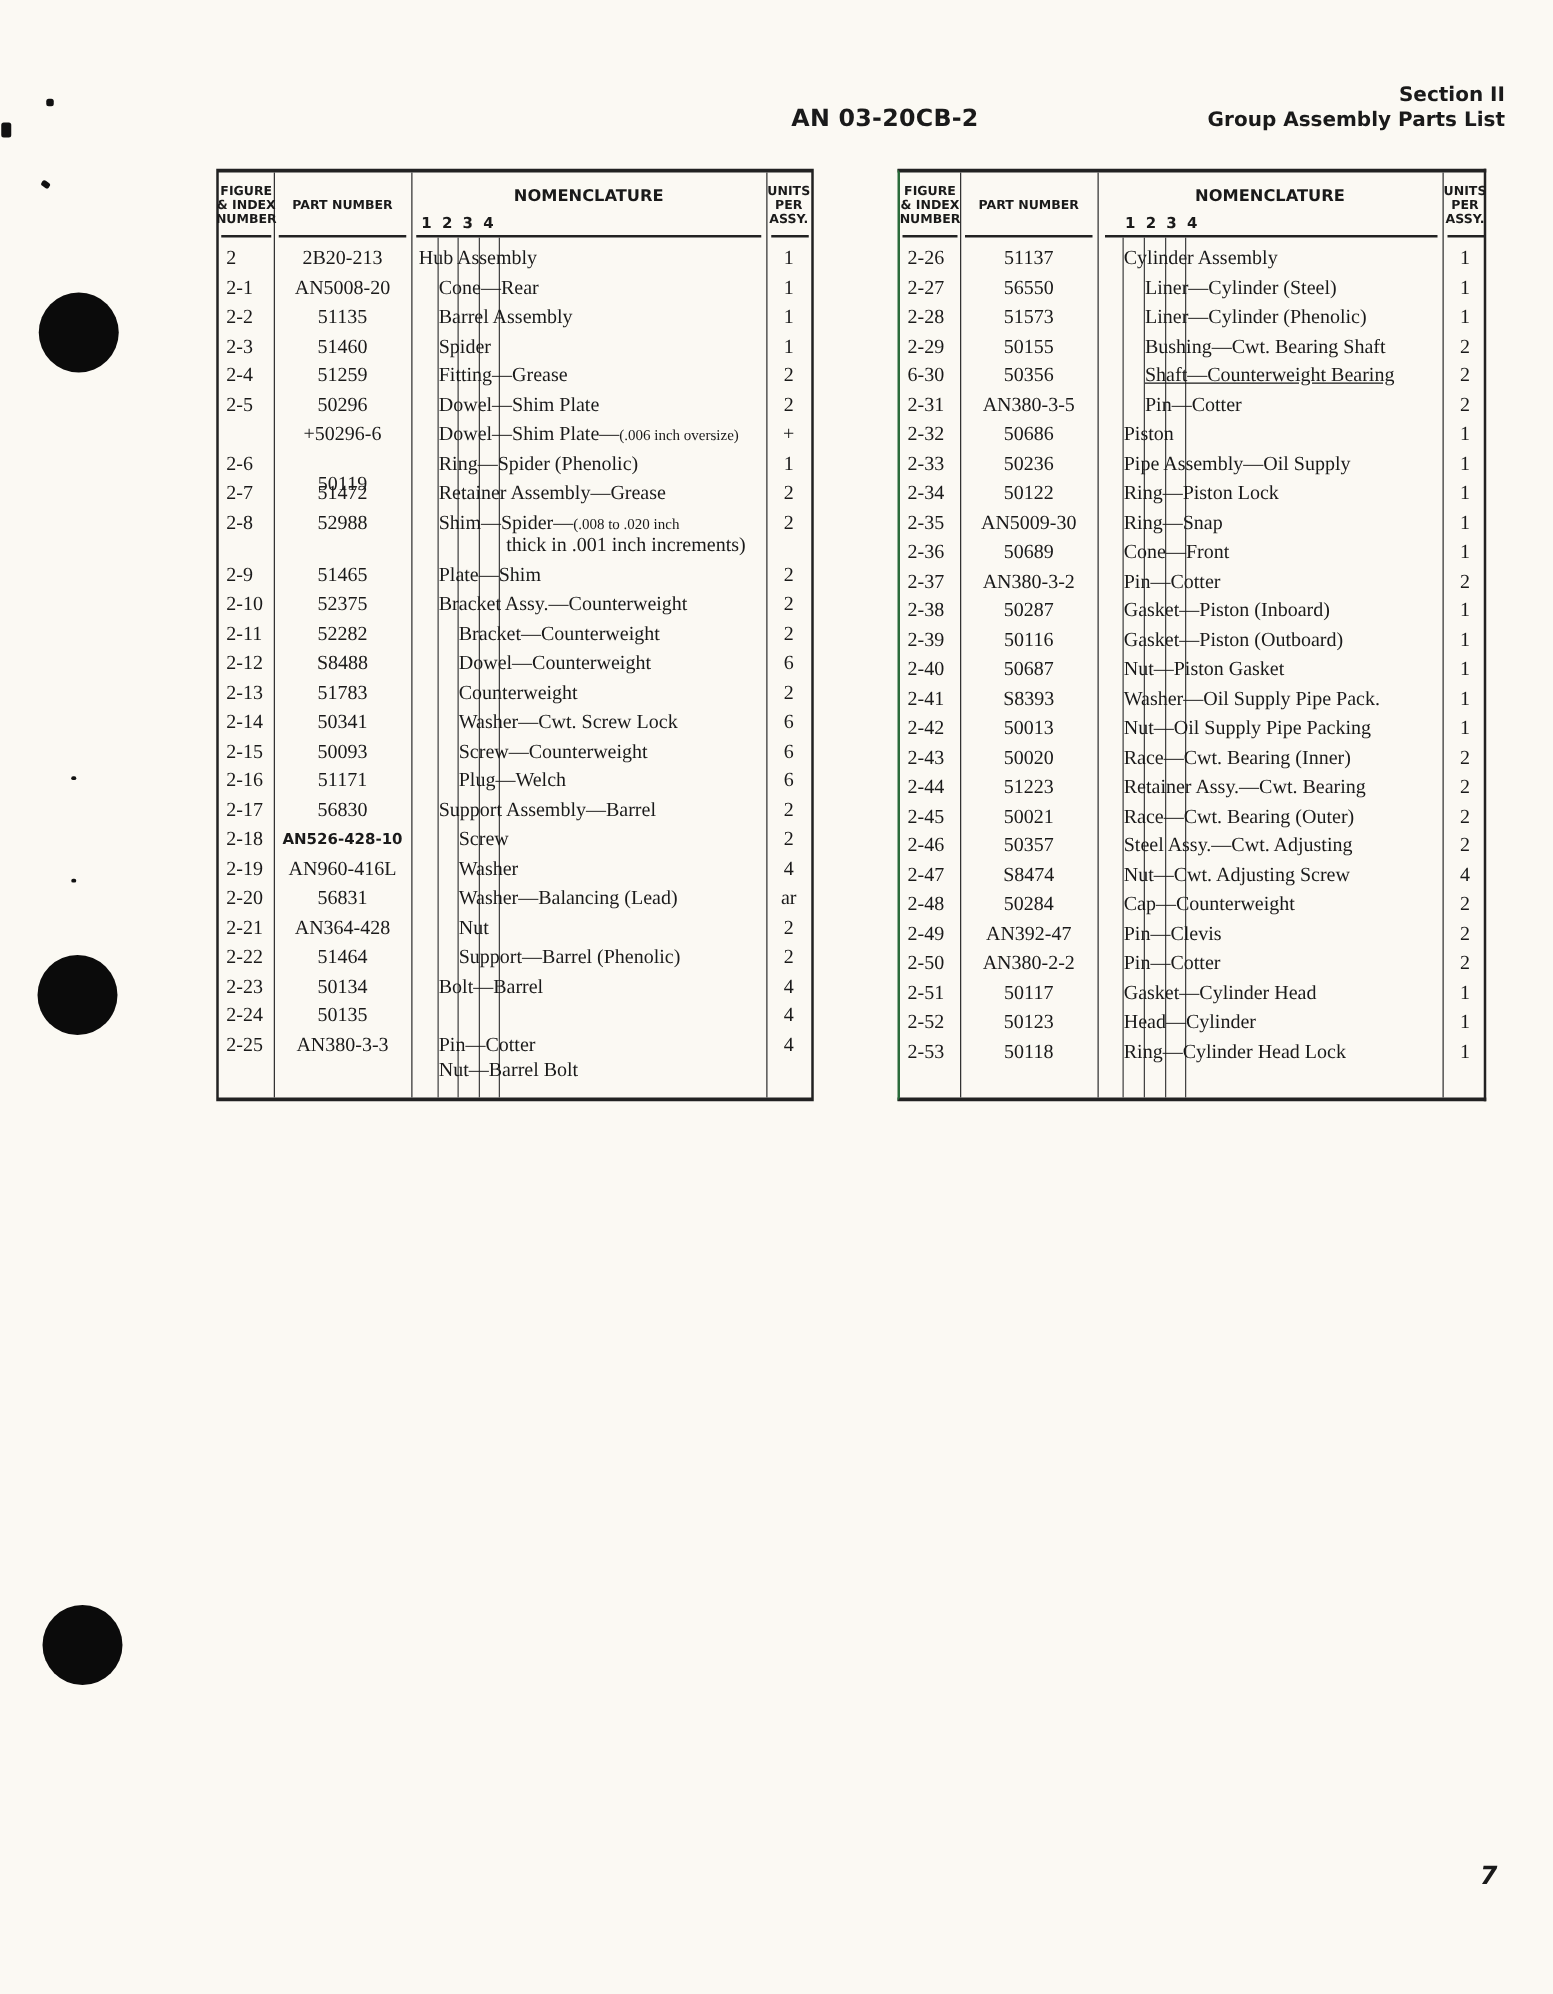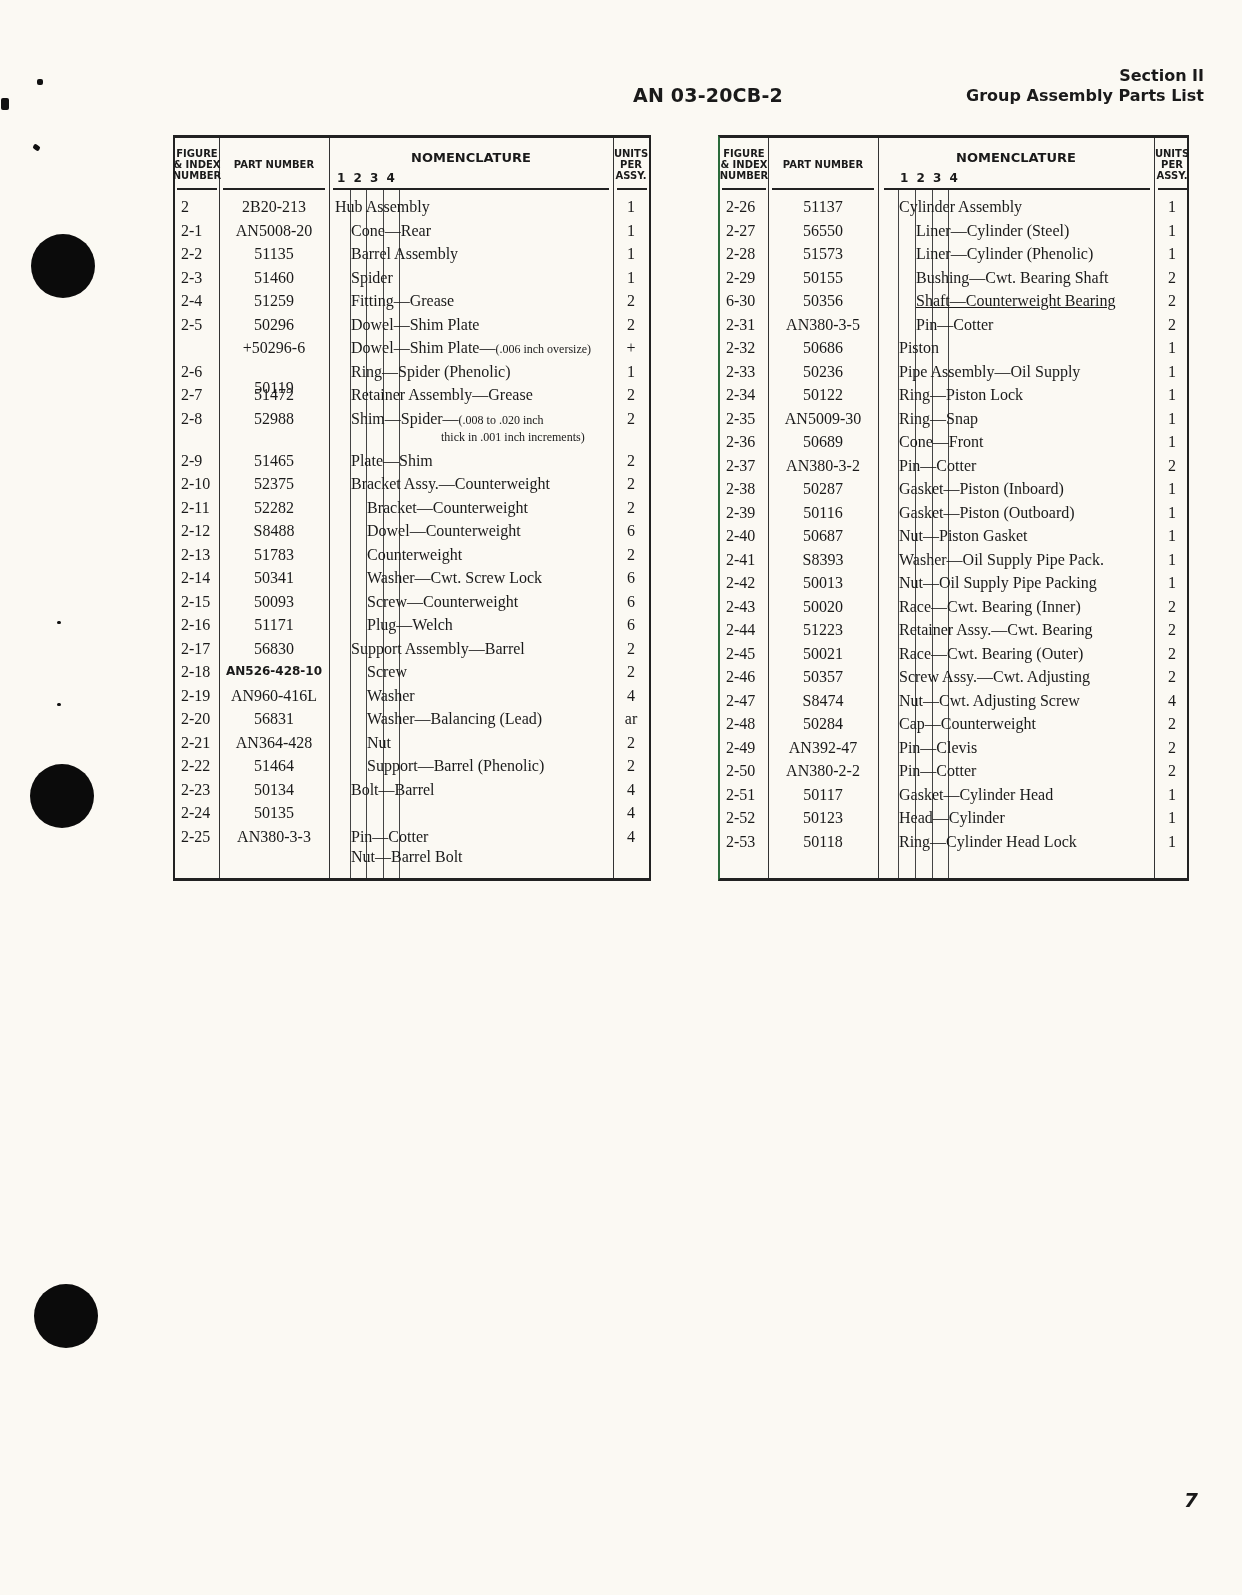--- a/index.html
+++ b/index.html
@@ -53,21 +53,21 @@
 
   .rows { position:absolute; top:57px; left:0; right:0; }
   .row { position:relative; height:23.5px; font-size:16px; line-height:23px; }
   .row.tall { height:42px; }
   .c-fig { position:absolute; left:6px; }
   .c-part { position:absolute; text-align:center; }
   .c-part.small { font-family:"DejaVu Sans", "Liberation Sans", sans-serif; font-size:12px; font-weight:bold; }
   .c-nom { position:absolute; white-space:nowrap; }
   .c-units { position:absolute; text-align:center; }
   .note { font-size:12px; }
-  .note2 { position:absolute; font-size:12px; line-height:14px; white-space:nowrap;margin-left:36px; }
+  .note2 { position:absolute; font-size:16px; line-height:14px; white-space:nowrap; }
 </style>
 </head>
 <body>
 
 <div class="hole" style="left:31px;top:234px;"></div>
 <div class="hole" style="left:30px;top:764px;"></div>
 <div class="hole" style="left:34px;top:1284px;"></div>
 <div class="speck" style="left:37px;top:79px;width:6px;height:6px;"></div>
 <div class="speck" style="left:1px;top:98px;width:8px;height:12px;"></div>
 <div class="speck" style="left:33px;top:145px;width:7px;height:5px;transform:rotate(35deg);"></div>
@@ -422,21 +422,21 @@
       </div>
       <div class="row">
         <span class="c-fig">2-45</span>
         <span class="c-part" style="left: 48px; width: 110px;">50021</span>
         <span class="c-nom" style="left: 179px;"><span>Race—Cwt. Bearing (Outer)</span></span>
         <span class="c-units" style="left: 434px; width: 36px;">2</span>
       </div>
       <div class="row">
         <span class="c-fig">2-46</span>
         <span class="c-part" style="left: 48px; width: 110px;">50357</span>
-        <span class="c-nom" style="left: 179px;"><span>Screw Assy.—Cwt. Adjusting</span></span>
+        <span class="c-nom" style="left: 179px;"><span>Steel Assy.—Cwt. Adjusting</span></span>
         <span class="c-units" style="left: 434px; width: 36px;">2</span>
       </div>
       <div class="row">
         <span class="c-fig">2-47</span>
         <span class="c-part" style="left: 48px; width: 110px;">S8474</span>
         <span class="c-nom" style="left: 179px;"><span>Nut—Cwt. Adjusting Screw</span></span>
         <span class="c-units" style="left: 434px; width: 36px;">4</span>
       </div>
       <div class="row">
         <span class="c-fig">2-48</span>

